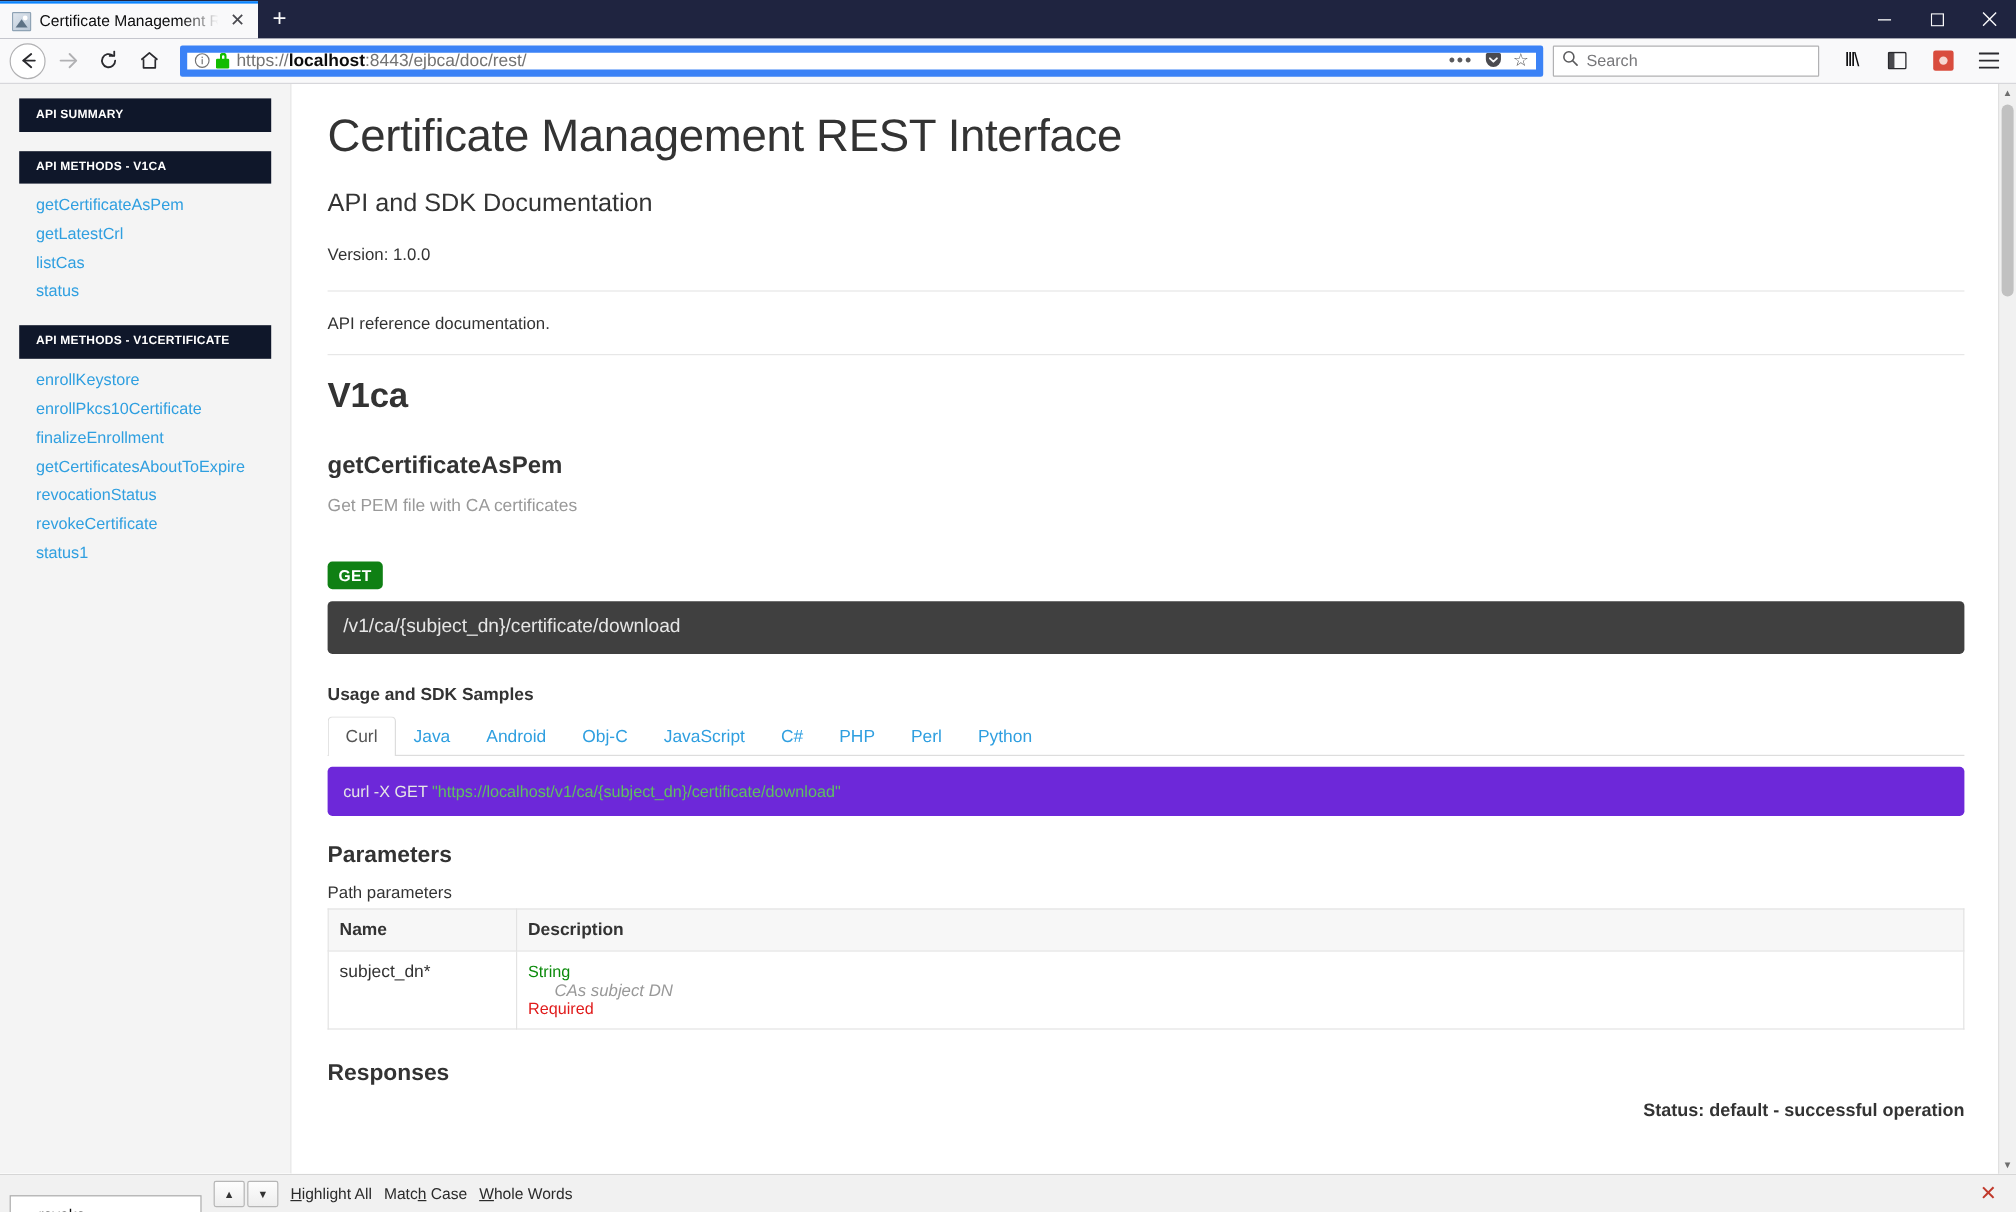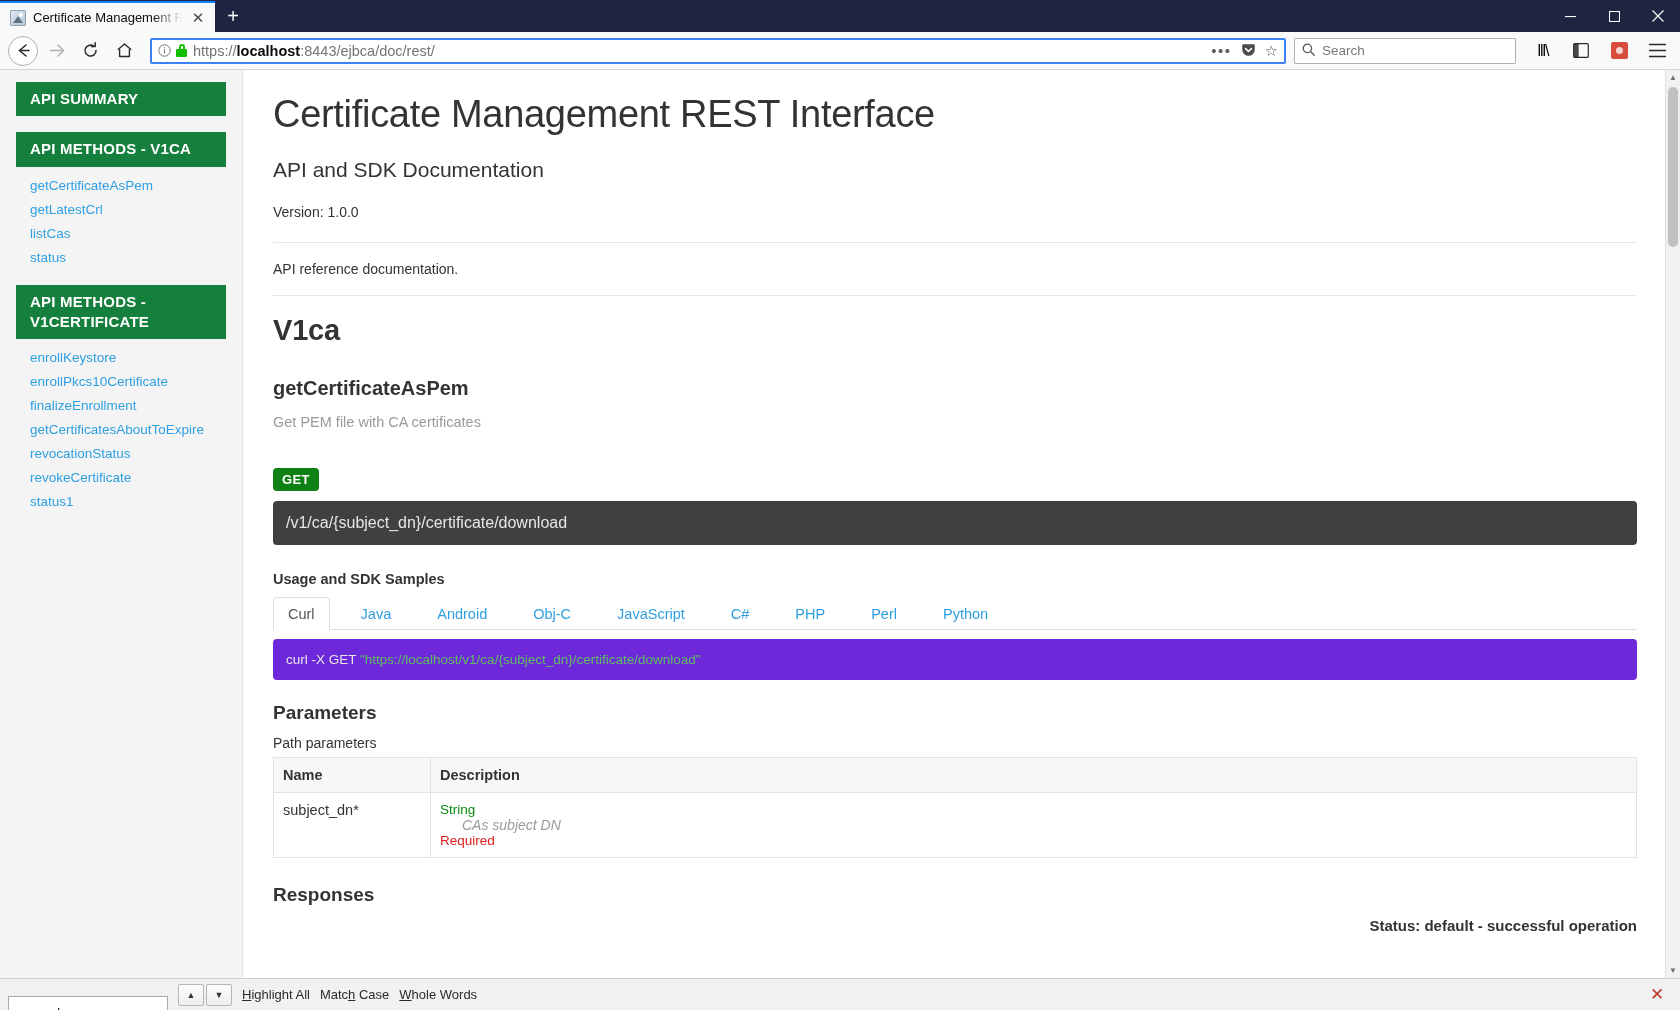--- a/index.html
+++ b/index.html
@@ -105,21 +105,21 @@
     border-radius: 50%;
     width: 30px; height: 30px;
     background: #fff;
   }
   .navbtn.disabled { color:#b1b1b3; }
 
   .urlbar {
     flex: 1;
     height: 26px;
     background: #fff;
-    border: 2px solid #3b82f6;
+    border: 6px solid #3b82f6;
     border-radius: 2px;
     display: flex;
     align-items: center;
     padding: 0 6px;
     margin: 0 6px 0 8px;
     gap: 6px;
     min-width: 0;
   }
   .url-ident { display:flex; align-items:center; gap:5px; flex:none; }
   .url-info { color:#737373; font-size:12px; display:flex; align-items:center; }
@@ -179,24 +179,24 @@
 
   
   .sidebar {
     width: 243px; flex:none;
     background:#f4f4f4;
     border-right:1px solid #e3e3e3;
     padding: 12px 0 0 0;
     overflow:hidden;
   }
   .nav-header {
-    background:#15803d;
+    background:#0f172a;
     color:#fff;
     font-weight:bold;
-    font-size:15px;
+    font-size:10px;
     padding: 7px 0 7px 14px;
     margin: 0 16px 0 16px;
     letter-spacing:0.2px;
     line-height:1.35;
   }
   .nav-header + .nav-list { margin-top: 6px; }
   .nav-gap { height: 16px; }
   .nav-list { list-style:none; padding: 0 0 0 30px; }
   .nav-list li { padding: 3px 0; }
   .nav-list a {
@@ -247,21 +247,21 @@
     font-size:16px;
     padding: 13px 13px;
     border-radius:4px;
     margin-bottom: 26px;
   }
   .samples-title { font-size:14.5px; font-weight:bold; color:#333; margin-bottom: 10px; }
 
   .tabs {
     display:flex;
     border-bottom:1px solid #ddd;
-    gap: 16px;
+    gap: 0;
   }
   .tabs .t {
     padding: 8px 14px 8px 14px;
     font-size:14.5px;
     color:#2f9fe0;
     border:1px solid transparent;
     border-bottom:none;
     margin-bottom:-1px;
     border-radius:4px 4px 0 0;
   }

